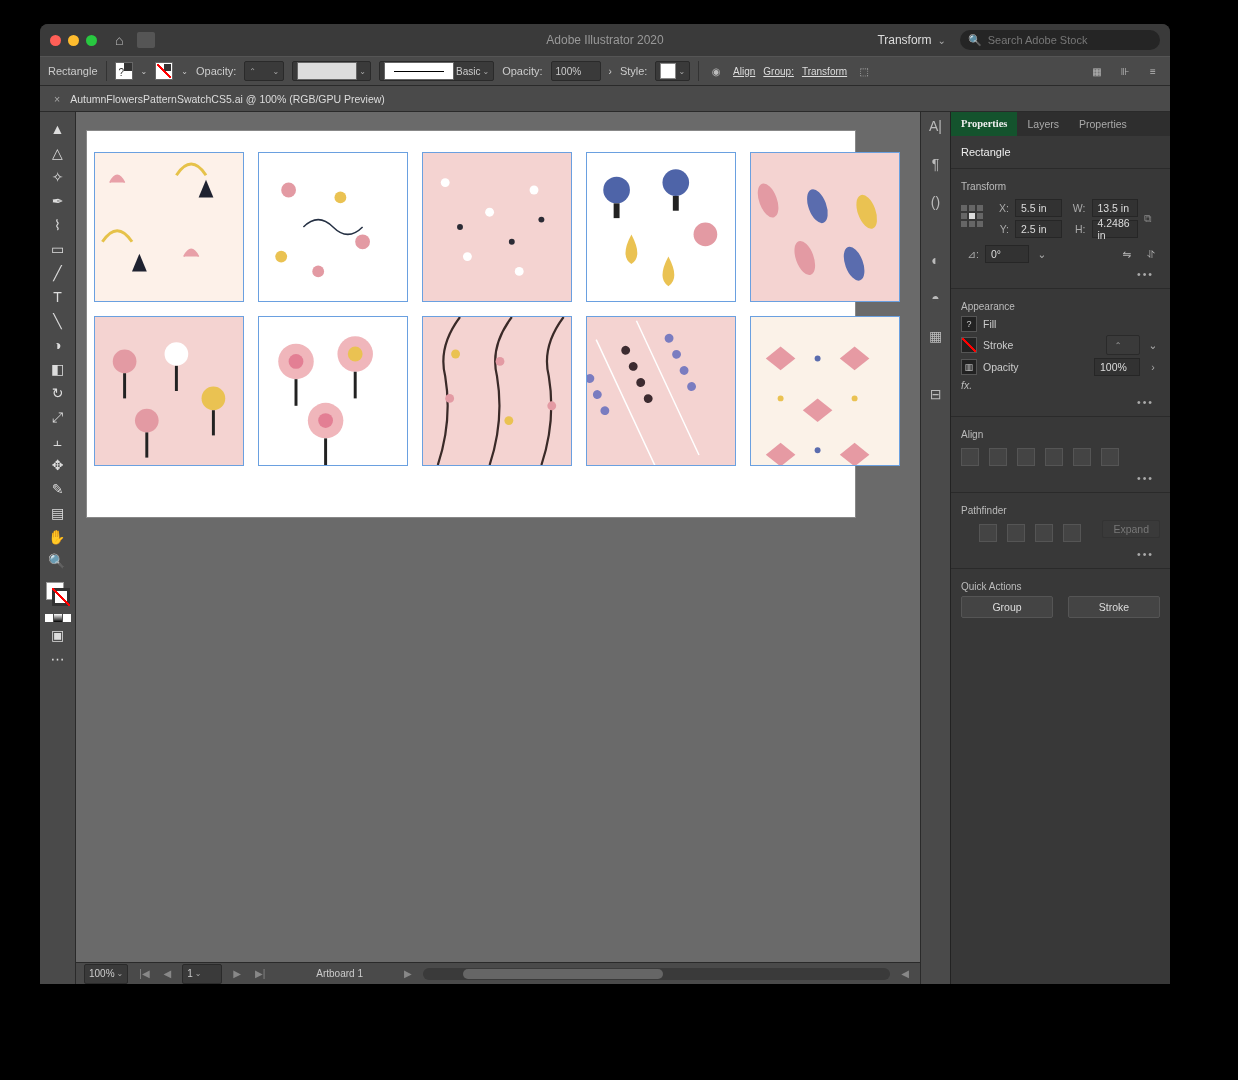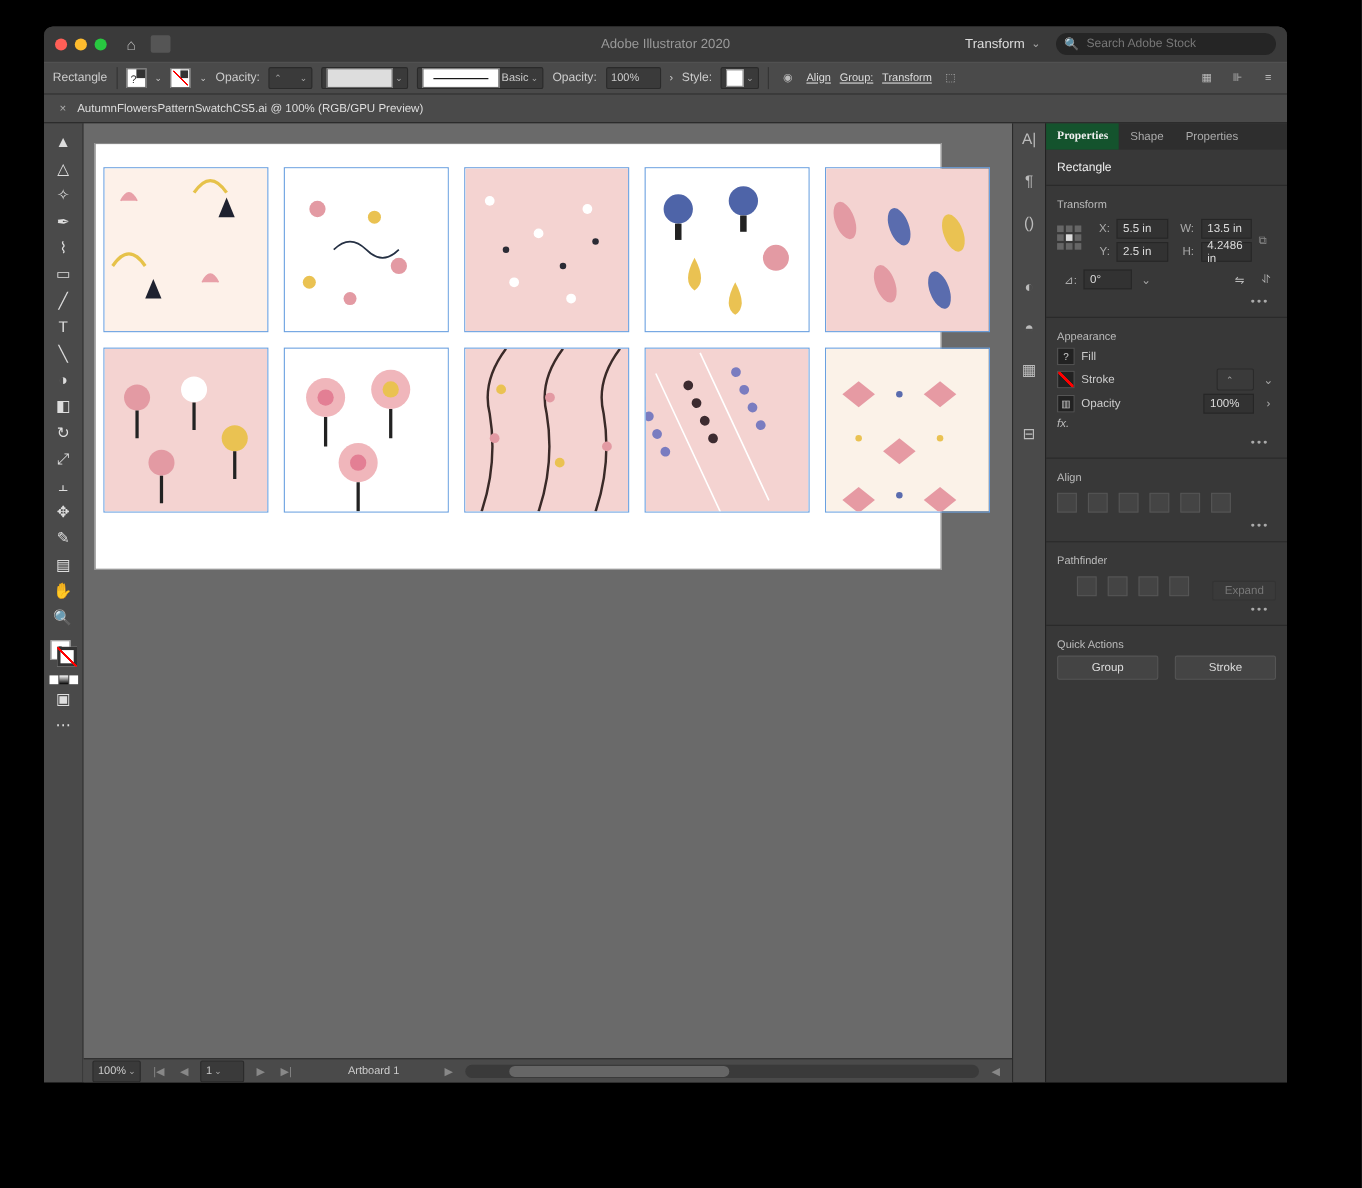--- a/index.html
+++ b/index.html
@@ -415,21 +415,21 @@
       <div class="di">()</div>
       <div class="di" style="margin-top:20px;">◐</div>
       <div class="di">◓</div>
       <div class="di">▦</div>
       <div class="di" style="margin-top:20px;">⊟</div>
     </div>
 
     <div class="panel">
       <div class="panel-tabs">
         <div class="ptab active">Properties</div>
-        <div class="ptab">Shape</div>
+        <div class="ptab">Layers</div>
         <div class="ptab">Properties</div>
       </div>
       <div class="section">
         <div class="sel-name">Rectangle</div>
       </div>
       <div class="section">
         <div class="section-title">Transform</div>
         <div style="display:flex;gap:6px;">
           <div style="width:24px;height:40px;display:grid;grid-template-columns:repeat(3,6px);grid-template-rows:repeat(3,6px);gap:2px;align-content:center;">
             <span style="background:#666;"></span>
@@ -516,21 +516,21 @@
           <div class="ai"></div>
           <div class="ai"></div>
           <div class="ai"></div>
           <div class="ai"></div>
           <div class="ai"></div>
         </div>
         <div class="more">•••</div>
       </div>
       <div class="section">
         <div class="section-title">Pathfinder</div>
-        <div style="display:flex;align-items:flex-end;padding-left:18px;">
+        <div style="display:flex;align-items:flex-start;padding-left:18px;">
           <div class="pf-row">
             <div class="pi"></div>
             <div class="pi"></div>
             <div class="pi"></div>
             <div class="pi"></div>
           </div>
           <div style="flex:1;"></div>
           <div class="expand-btn">Expand</div>
         </div>
         <div class="more">•••</div>

